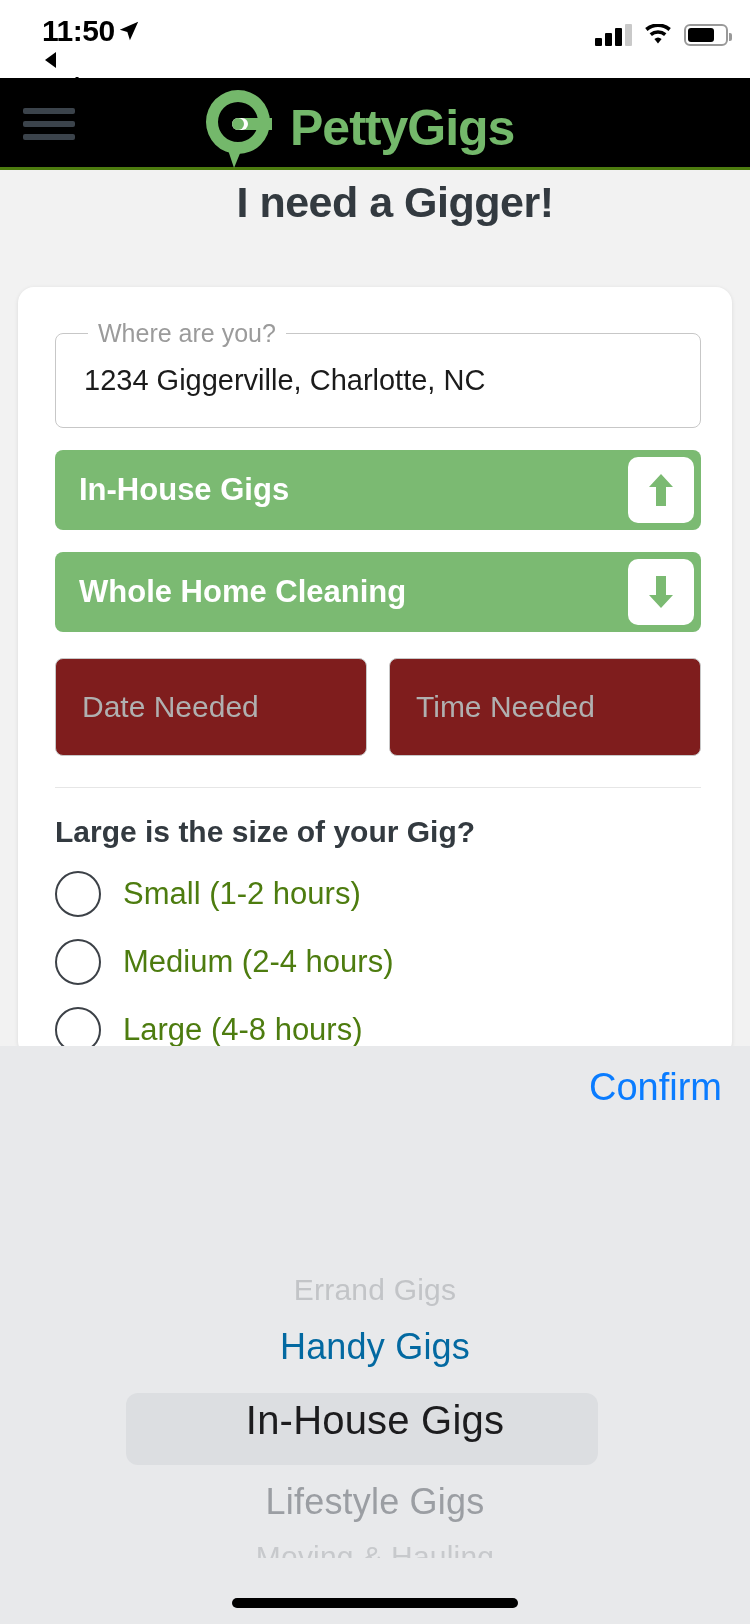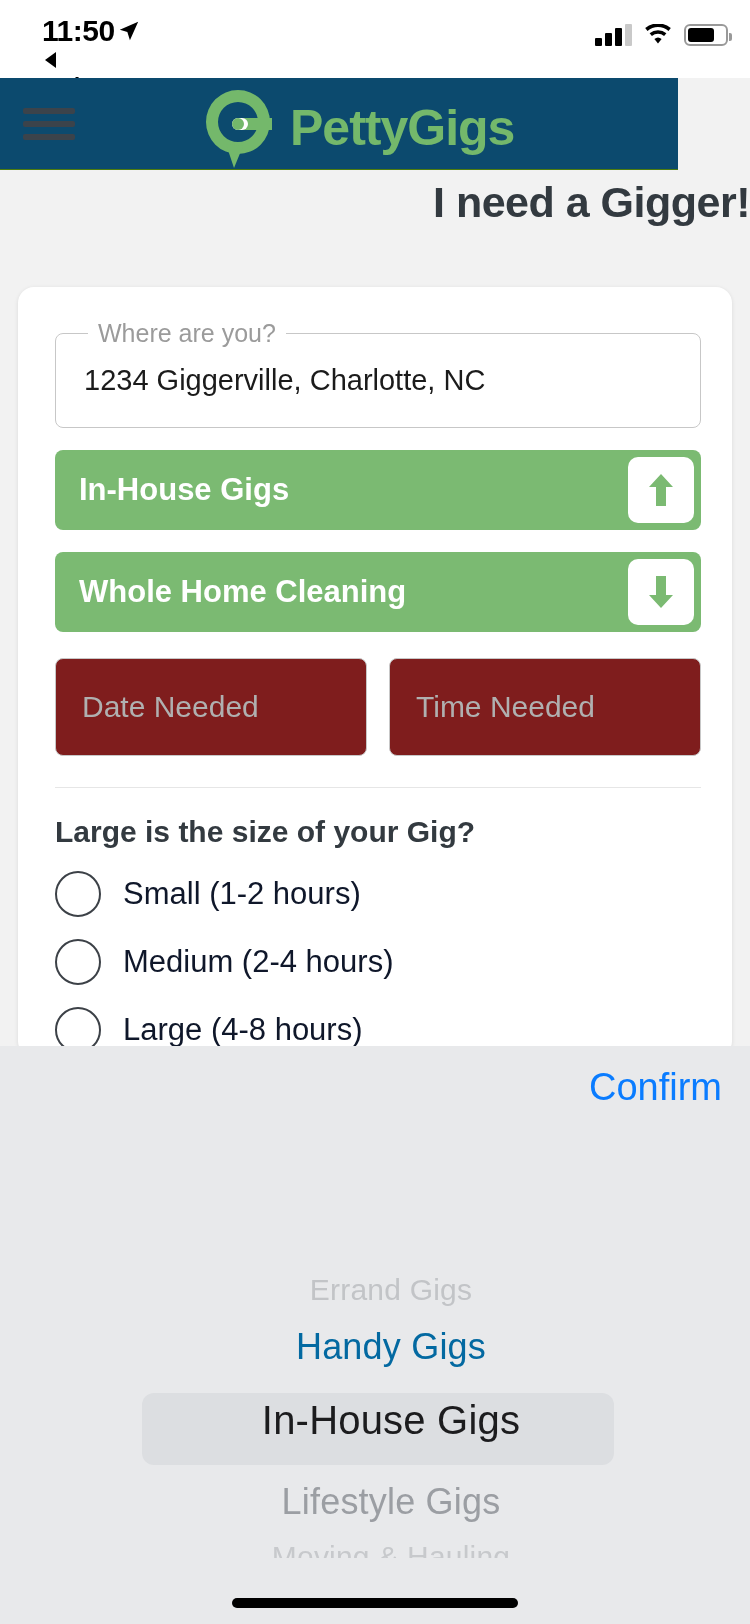--- a/index.html
+++ b/index.html
@@ -60,23 +60,23 @@
   }
   .backlink .tri {
     width: 0; height: 0;
     border-top: 8px solid transparent;
     border-bottom: 8px solid transparent;
     border-right: 11px solid #000;
   }
 
   
   .appheader {
-    position: absolute; top: 78px; left: 0; width: 678px; height: 92px;
-    background: #0c4a6e;
-    border-bottom: 1px solid #4d7c0f;
+    position: absolute; top: 78px; left: 0; width: 750px; height: 92px;
+    background: #000000;
+    border-bottom: 3px solid #4d7c0f;
   }
   .hamburger {
     position: absolute; left: 23px; top: 26px;
     width: 52px; height: 40px;
     display: flex; flex-direction: column; justify-content: space-between;
     padding: 4px 0;
   }
   .hamburger span { display: block; height: 6px; background: #3b434b; border-radius: 2px; }
   .logo {
     position: absolute; left: 196px; top: 4px;
@@ -85,21 +85,21 @@
   .logo-mark { width: 84px; height: 92px; }
   .logo-mark svg { display: block; width: 84px; height: 92px; }
   .logo-text {
     font-size: 50px; font-weight: 700; color: #74b86b;
     letter-spacing: -1px;
   }
 
   
   .page-title {
     position: absolute; top: 178px; left: 0; width: 750px;
-    text-align: right;
+    text-align: center;
     font-size: 43px; font-weight: 700; color: #333a40;
     letter-spacing: -0.5px;
     padding-left: 40px;
   }
 
   
   .card {
     position: absolute; left: 18px; top: 287px;
     width: 714px; height: 770px;
     background: #ffffff;
@@ -167,28 +167,27 @@
 
   .radio-row {
     display: flex; align-items: center; gap: 22px;
     margin-top: 22px;
   }
   .radio-dot {
     width: 46px; height: 46px; flex: 0 0 46px;
     border: 2px solid #3c4147; border-radius: 50%;
     background: #fff;
   }
-  .radio-label { font-size: 31px; color: #0f172a; }
+  .radio-label { font-size: 31px; color: #4d7c0f; }
 
   
   .picker {
     position: absolute; left: 0; top: 1046px;
     width: 750px; height: 578px;
     background: #e8e9eb;
-    padding-left: 16px;
   }
   .picker-toolbar {
     position: relative; height: 92px;
   }
   .picker-confirm {
     position: absolute; right: 28px; top: 20px;
     font-size: 38px; color: #0a7cff;
   }
   .wheel {
     position: relative;

